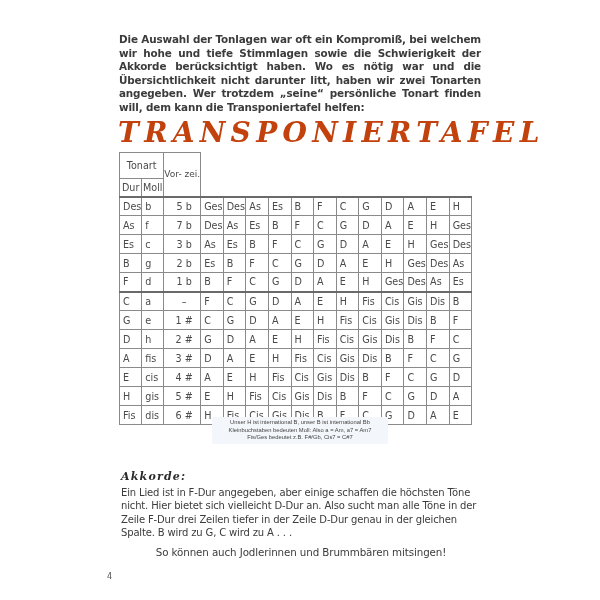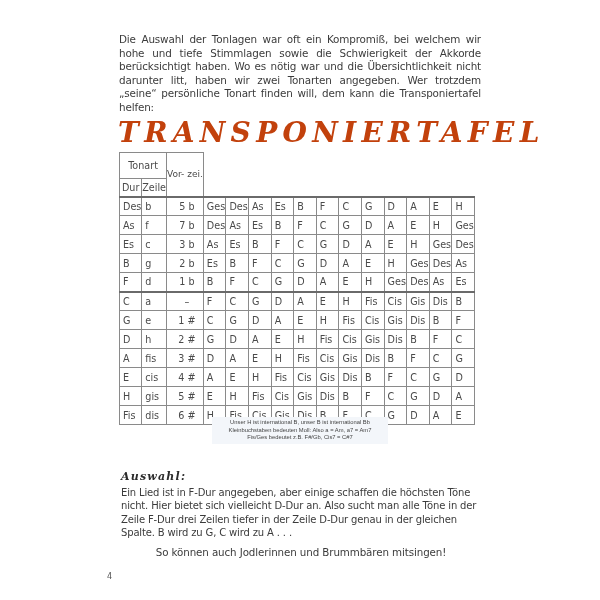--- a/index.html
+++ b/index.html
@@ -4,20 +4,21 @@
   <style>
     html, body { margin: 0; padding: 0; }
     body {
       width: 600px; height: 600px; background: #ffffff; position: relative; overflow: hidden;
       color: #3a3a3a; font-family: "DejaVu Sans", sans-serif;
     }
     .intro {
       position: absolute; left: 119px; top: 33px; width: 362px;
       font-size: 10.4px; line-height: 13.6px; text-align: justify; color: #3b3b3b;
       letter-spacing: -0.15px;
+      font-weight: bold;
     }
     .title {
       position: absolute; left: 118px; top: 116px; width: 370px;
       font-family: "DejaVu Serif", serif; font-weight: bold; font-style: italic;
       font-size: 28px; letter-spacing: 5.3px; color: #c2410c; white-space: nowrap;
     }
     table.tp {
       position: absolute; left: 119px; top: 152px;
       border-collapse: collapse; font-size: 9.6px; color: #4a4a4a;
     }
@@ -67,21 +68,21 @@
   <tbody id="tp-body">
     <tr class="h1">
       <td colspan="2" style="height:26px;">Tonart</td>
       <td rowspan="2" style="width:22px;font-size:9px;line-height:11px;text-align:right;">
         <span>Vor- zei.</span>
       </td>
       <td class="hempty" colspan="12"></td>
     </tr>
     <tr class="h2">
       <td style="width:22px;">Dur</td>
-      <td style="width:22px;">Zeile</td>
+      <td style="width:22px;">Moll</td>
       <td class="hempty" colspan="12"></td>
     </tr>
   <tr class="first">
         <td class="k">Des</td>
         <td class="k">b</td>
         <td class="k vz">5 b</td>
         <td class="n">Ges</td>
         <td class="n">Des</td>
         <td class="n">As</td>
         <td class="n">Es</td>
@@ -283,16 +284,16 @@
       </tr>
     </tbody>
 </table>
 
 <div class="caption">
   <div>Unser H ist international B, unser B ist international Bb</div>
   <div>Kleinbuchstaben bedeuten Moll: Also a = Am, a7 = Am7</div>
   <div>Fis/Ges bedeutet z.B. F#/Gb, Cis7 = C#7</div>
 </div>
 
-<div class="example-heading">Auswahl:</div>
+<div class="example-heading">Akkorde:</div>
 <div class="example">Ein Lied ist in F-Dur angegeben, aber einige schaffen die höchsten Töne nicht. Hier bietet sich vielleicht D-Dur an. Also sucht man alle Töne in der Zeile F-Dur drei Zeilen tiefer in der Zeile D-Dur genau in der gleichen Spalte. B wird zu G, C wird zu A . . .</div>
 <div class="closing">So können auch Jodlerinnen und Brummbären mitsingen!</div>
 <div class="pagenum">4</div>
 
 </body></html>

